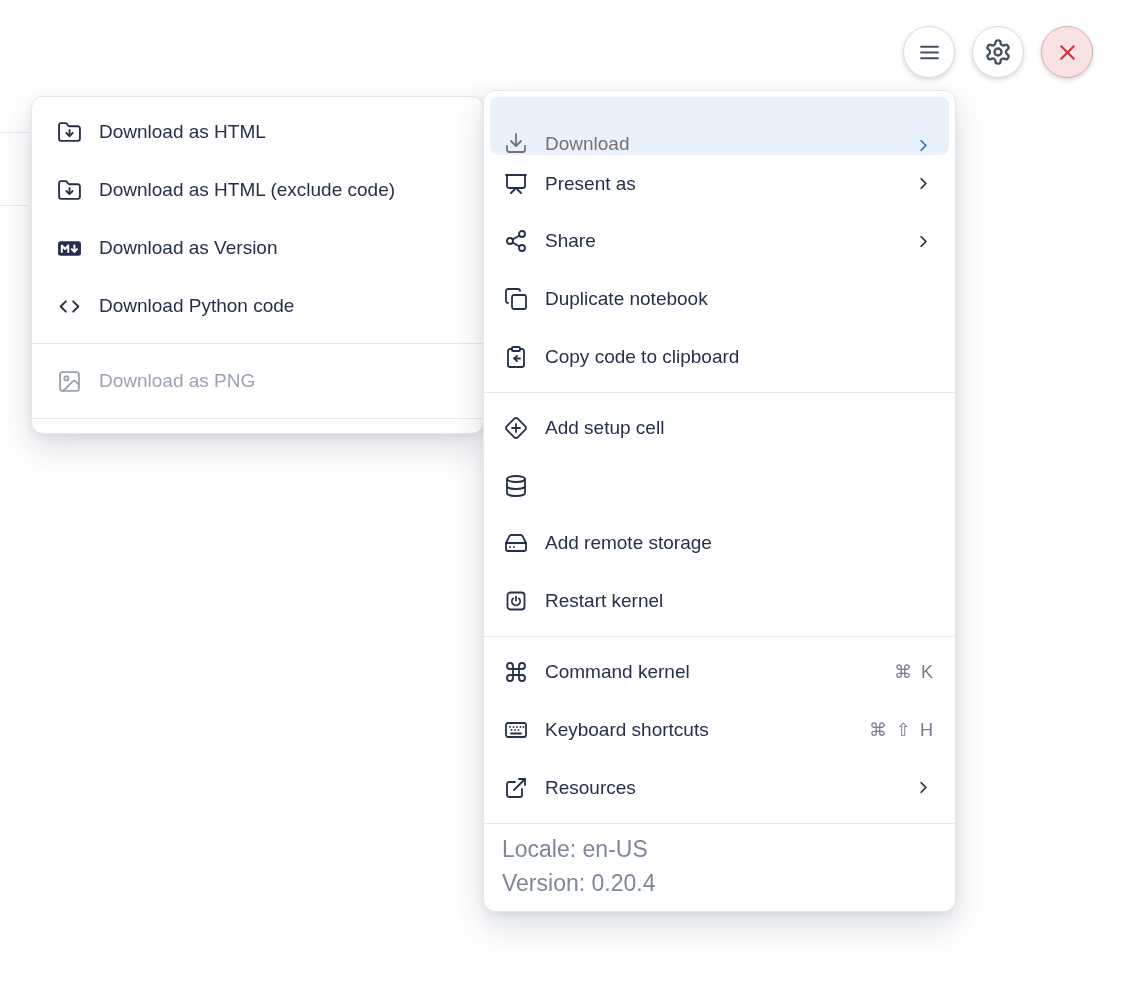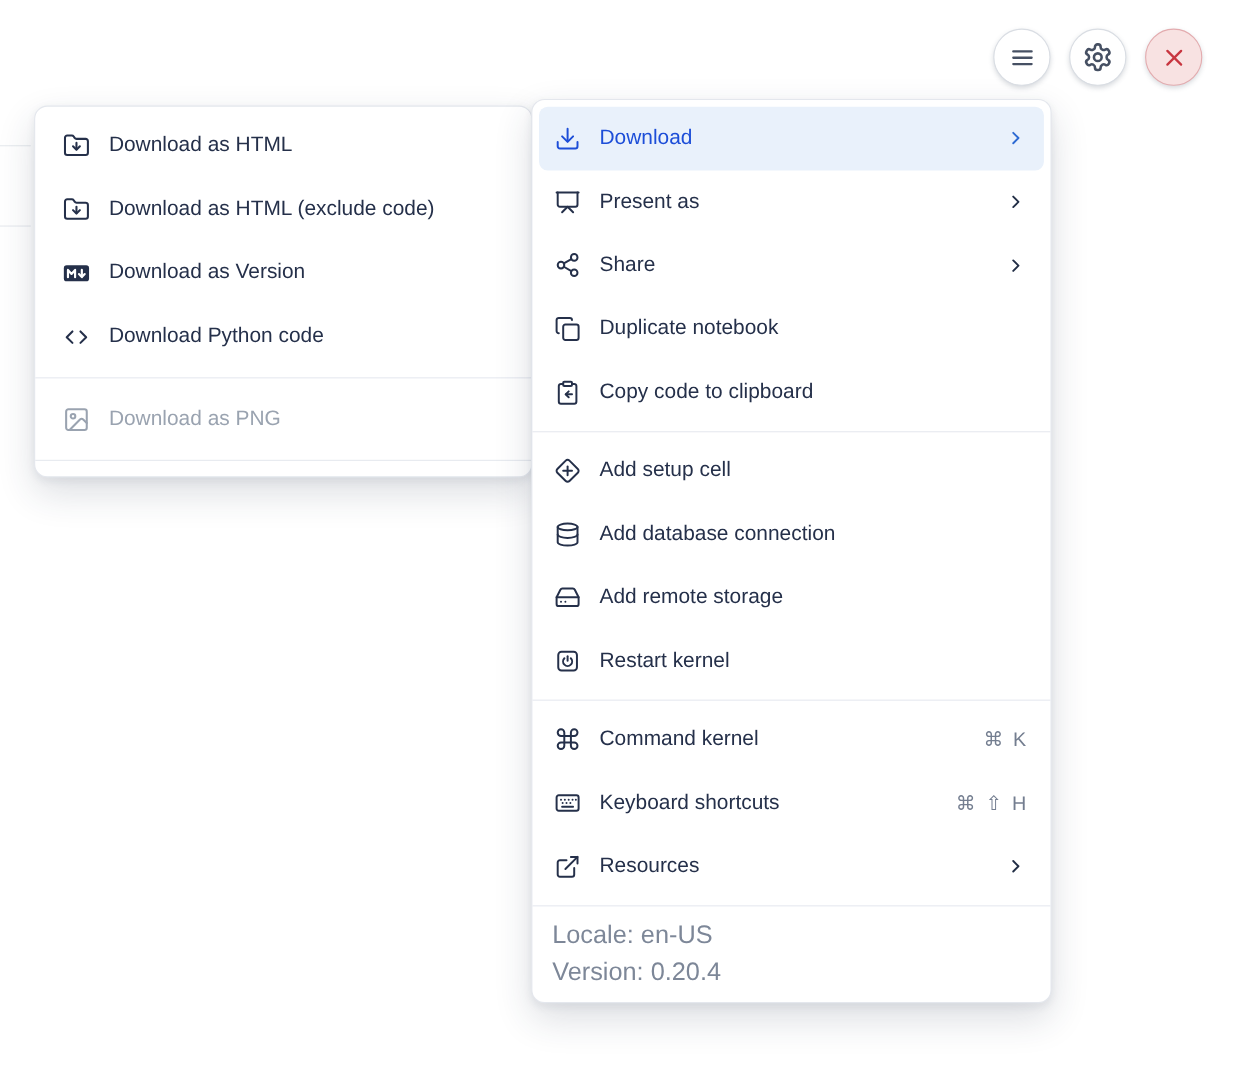--- a/index.html
+++ b/index.html
@@ -32,21 +32,21 @@
 
   .menu-item{
     display:flex;align-items:center;border-radius:8px;
     color:#25304a;font-size:19px;cursor:pointer;white-space:nowrap;
   }
   #submenu .menu-item{height:58px;padding:0 16px 0 19px;}
   #mainmenu .menu-item{height:57.8px;padding:0 16px 0 14px;}
   .mi-icon{flex:0 0 auto;display:flex;align-items:center;justify-content:center;margin-right:17px;}
   .mi-label{flex:0 1 auto;}
   .mi-right{margin-left:auto;display:flex;align-items:center;gap:10px;}
-  .menu-item.highlighted{background:#e9f1fb;color:#1d4ed8;}
+  .menu-item.highlighted{background:#e9f1fb;color:#737373;align-items:flex-end;}
   .menu-item.disabled{color:#9aa3b0;cursor:default;}
   .shortcut{color:#747e90;font-size:18px;display:flex;align-items:center;gap:9px;}
   .shortcut span{line-height:1;}
   .menu-divider{height:1px;background:#e6e9ef;margin:6px -6px;}
   #submenu .menu-divider{margin:8px -6px;}
 
   .menu-footer{border-top:1px solid #e6e9ef;margin:6px -6px -1px;padding:8px 18px 6px;}
   .menu-footer div{font-size:23px;line-height:34px;color:#7d8798;}
 
   svg{display:block;}
@@ -226,21 +226,20 @@
       <span class="mi-label">Add setup cell</span>
     </div>
     <div class="menu-item">
       <span class="mi-icon">
         <svg viewBox="0 0 24 24" width="24" height="24" fill="none" stroke="currentColor" stroke-width="1.8" stroke-linecap="round" stroke-linejoin="round">
           <ellipse cx="12" cy="5" rx="9" ry="3"></ellipse>
           <path d="M3 5v14a9 3 0 0 0 18 0V5"></path>
           <path d="M3 12a9 3 0 0 0 18 0"></path>
         </svg>
       </span>
-      <span class="mi-label">Add database connection</span>
     </div>
     <div class="menu-item">
       <span class="mi-icon">
         <svg viewBox="0 0 24 24" width="24" height="24" fill="none" stroke="currentColor" stroke-width="1.8" stroke-linecap="round" stroke-linejoin="round">
           <path d="M22 12H2"></path>
           <path d="M5.45 5.11 2 12v6a2 2 0 0 0 2 2h16a2 2 0 0 0 2-2v-6l-3.45-6.89A2 2 0 0 0 16.76 4H7.24a2 2 0 0 0-1.79 1.11z"></path>
           <path d="M6 16h.01"></path>
           <path d="M10 16h.01"></path>
         </svg>
       </span>

